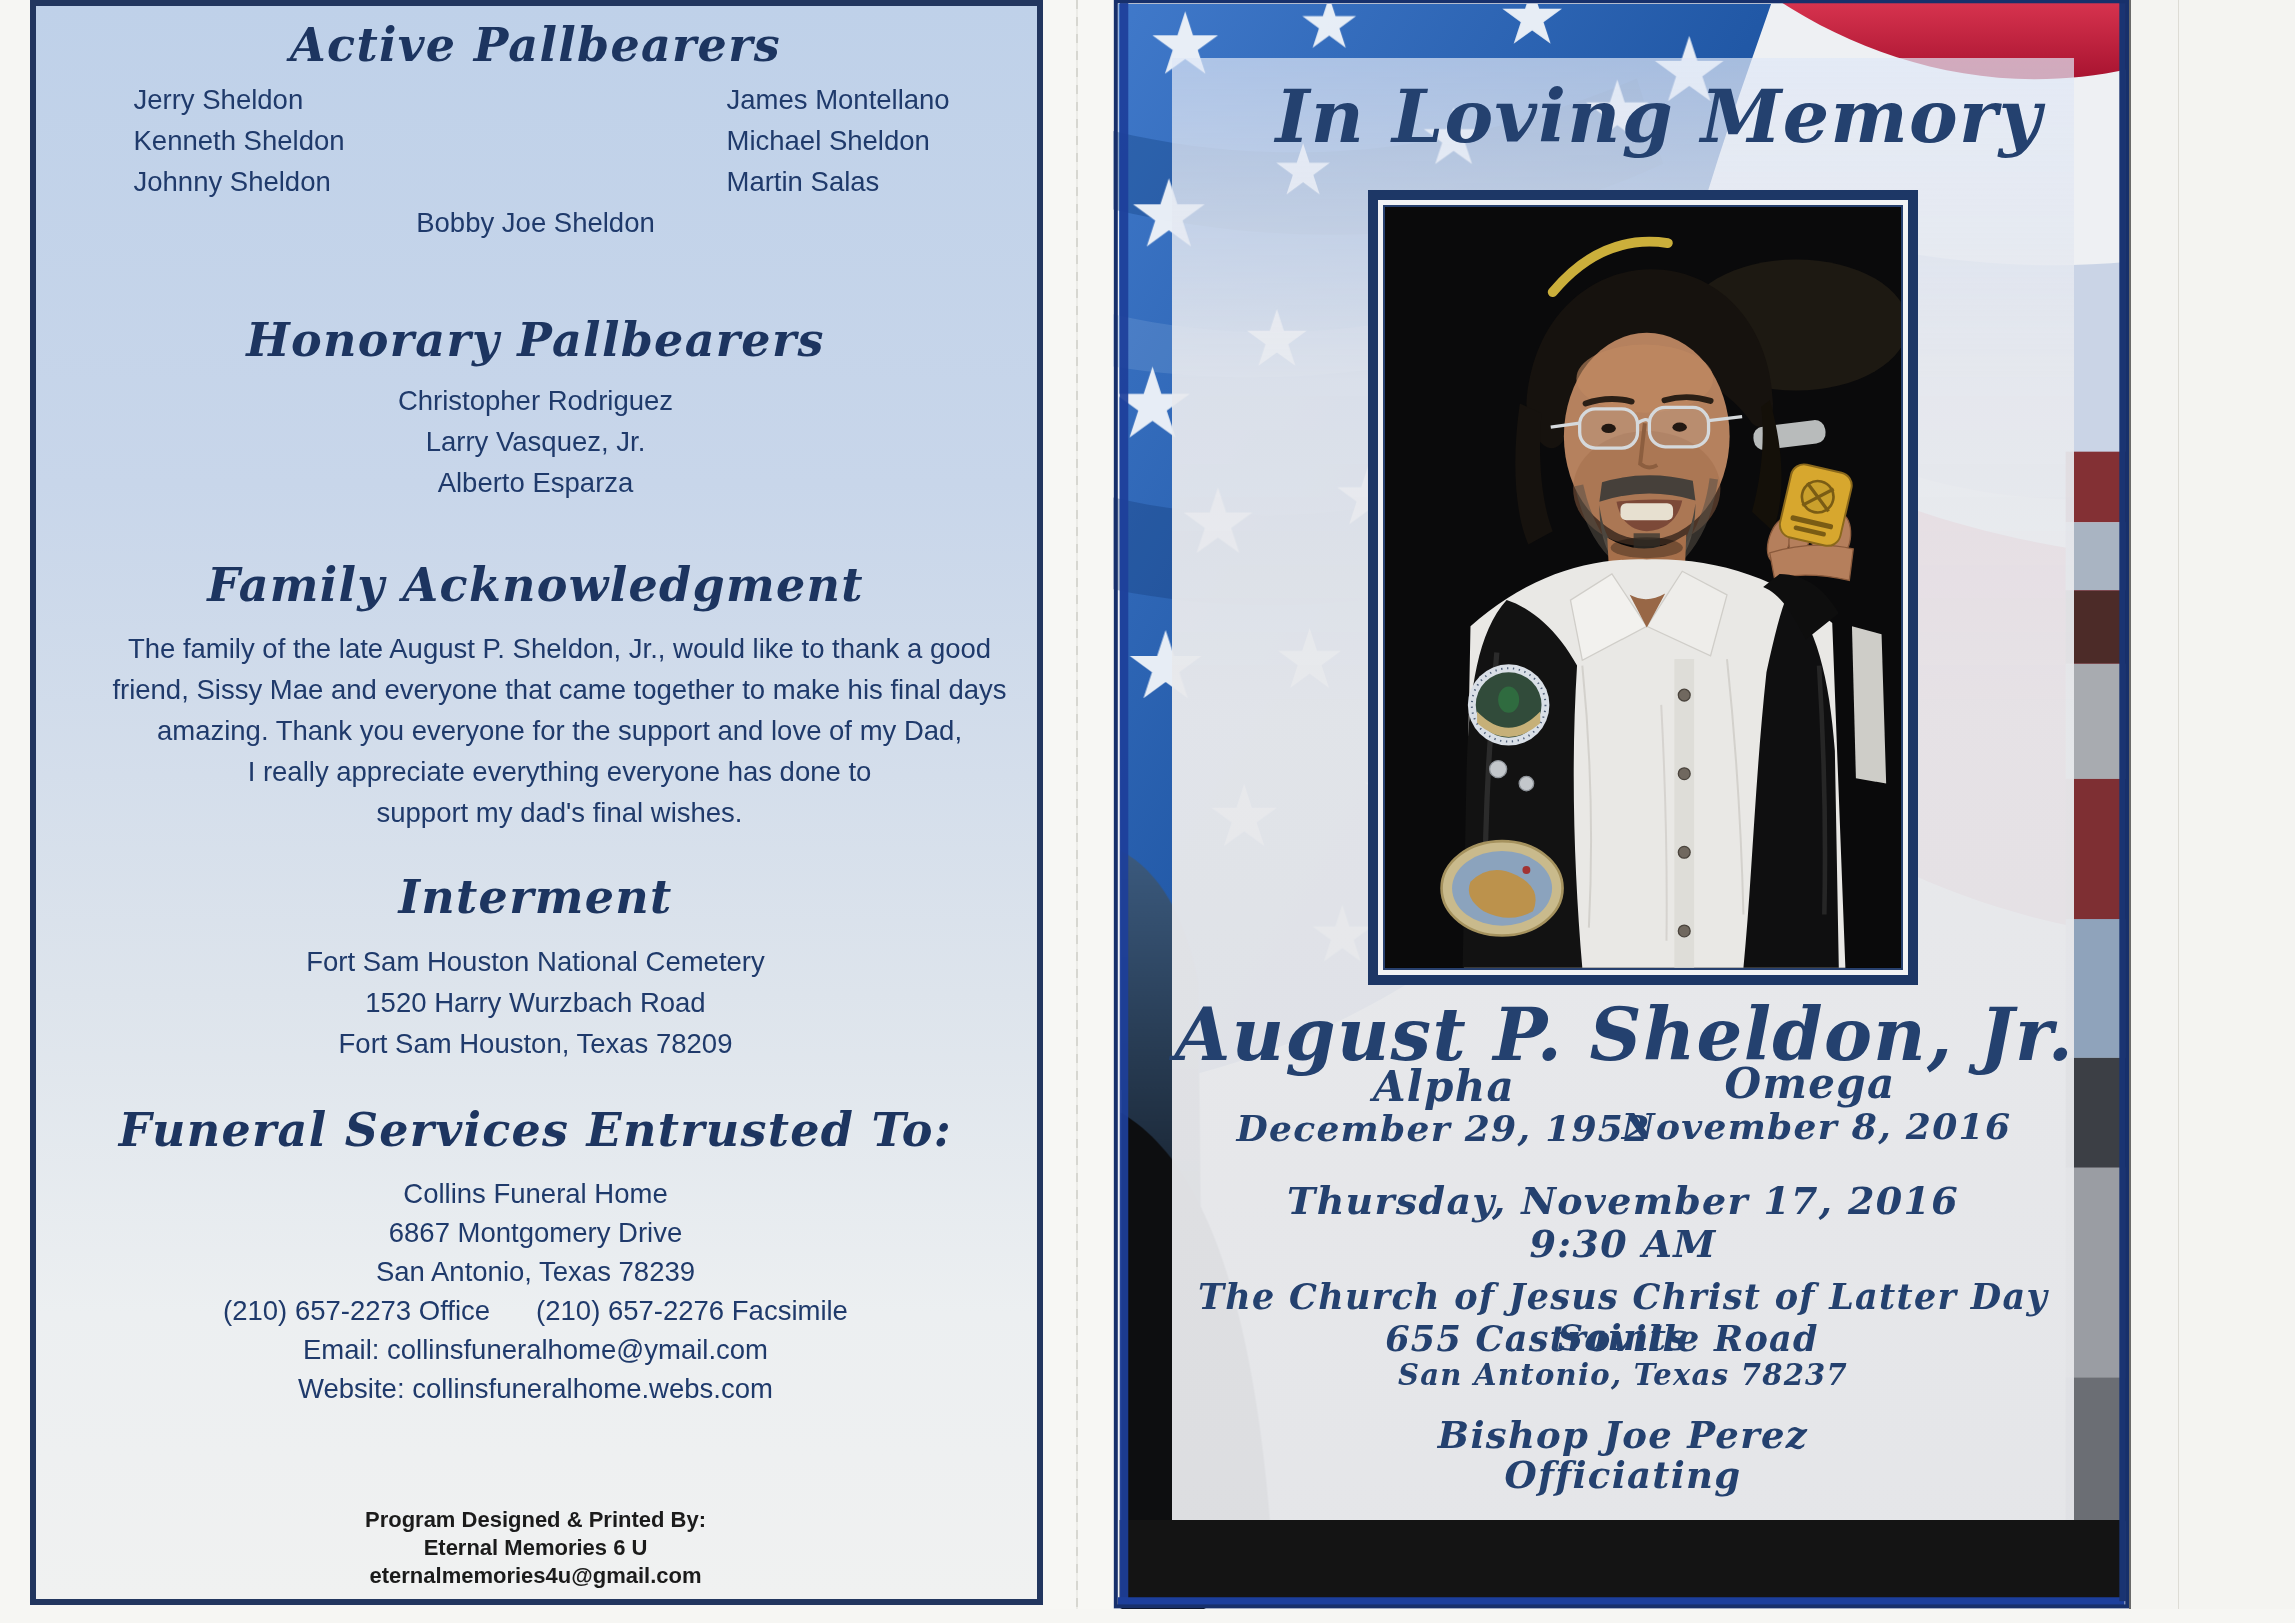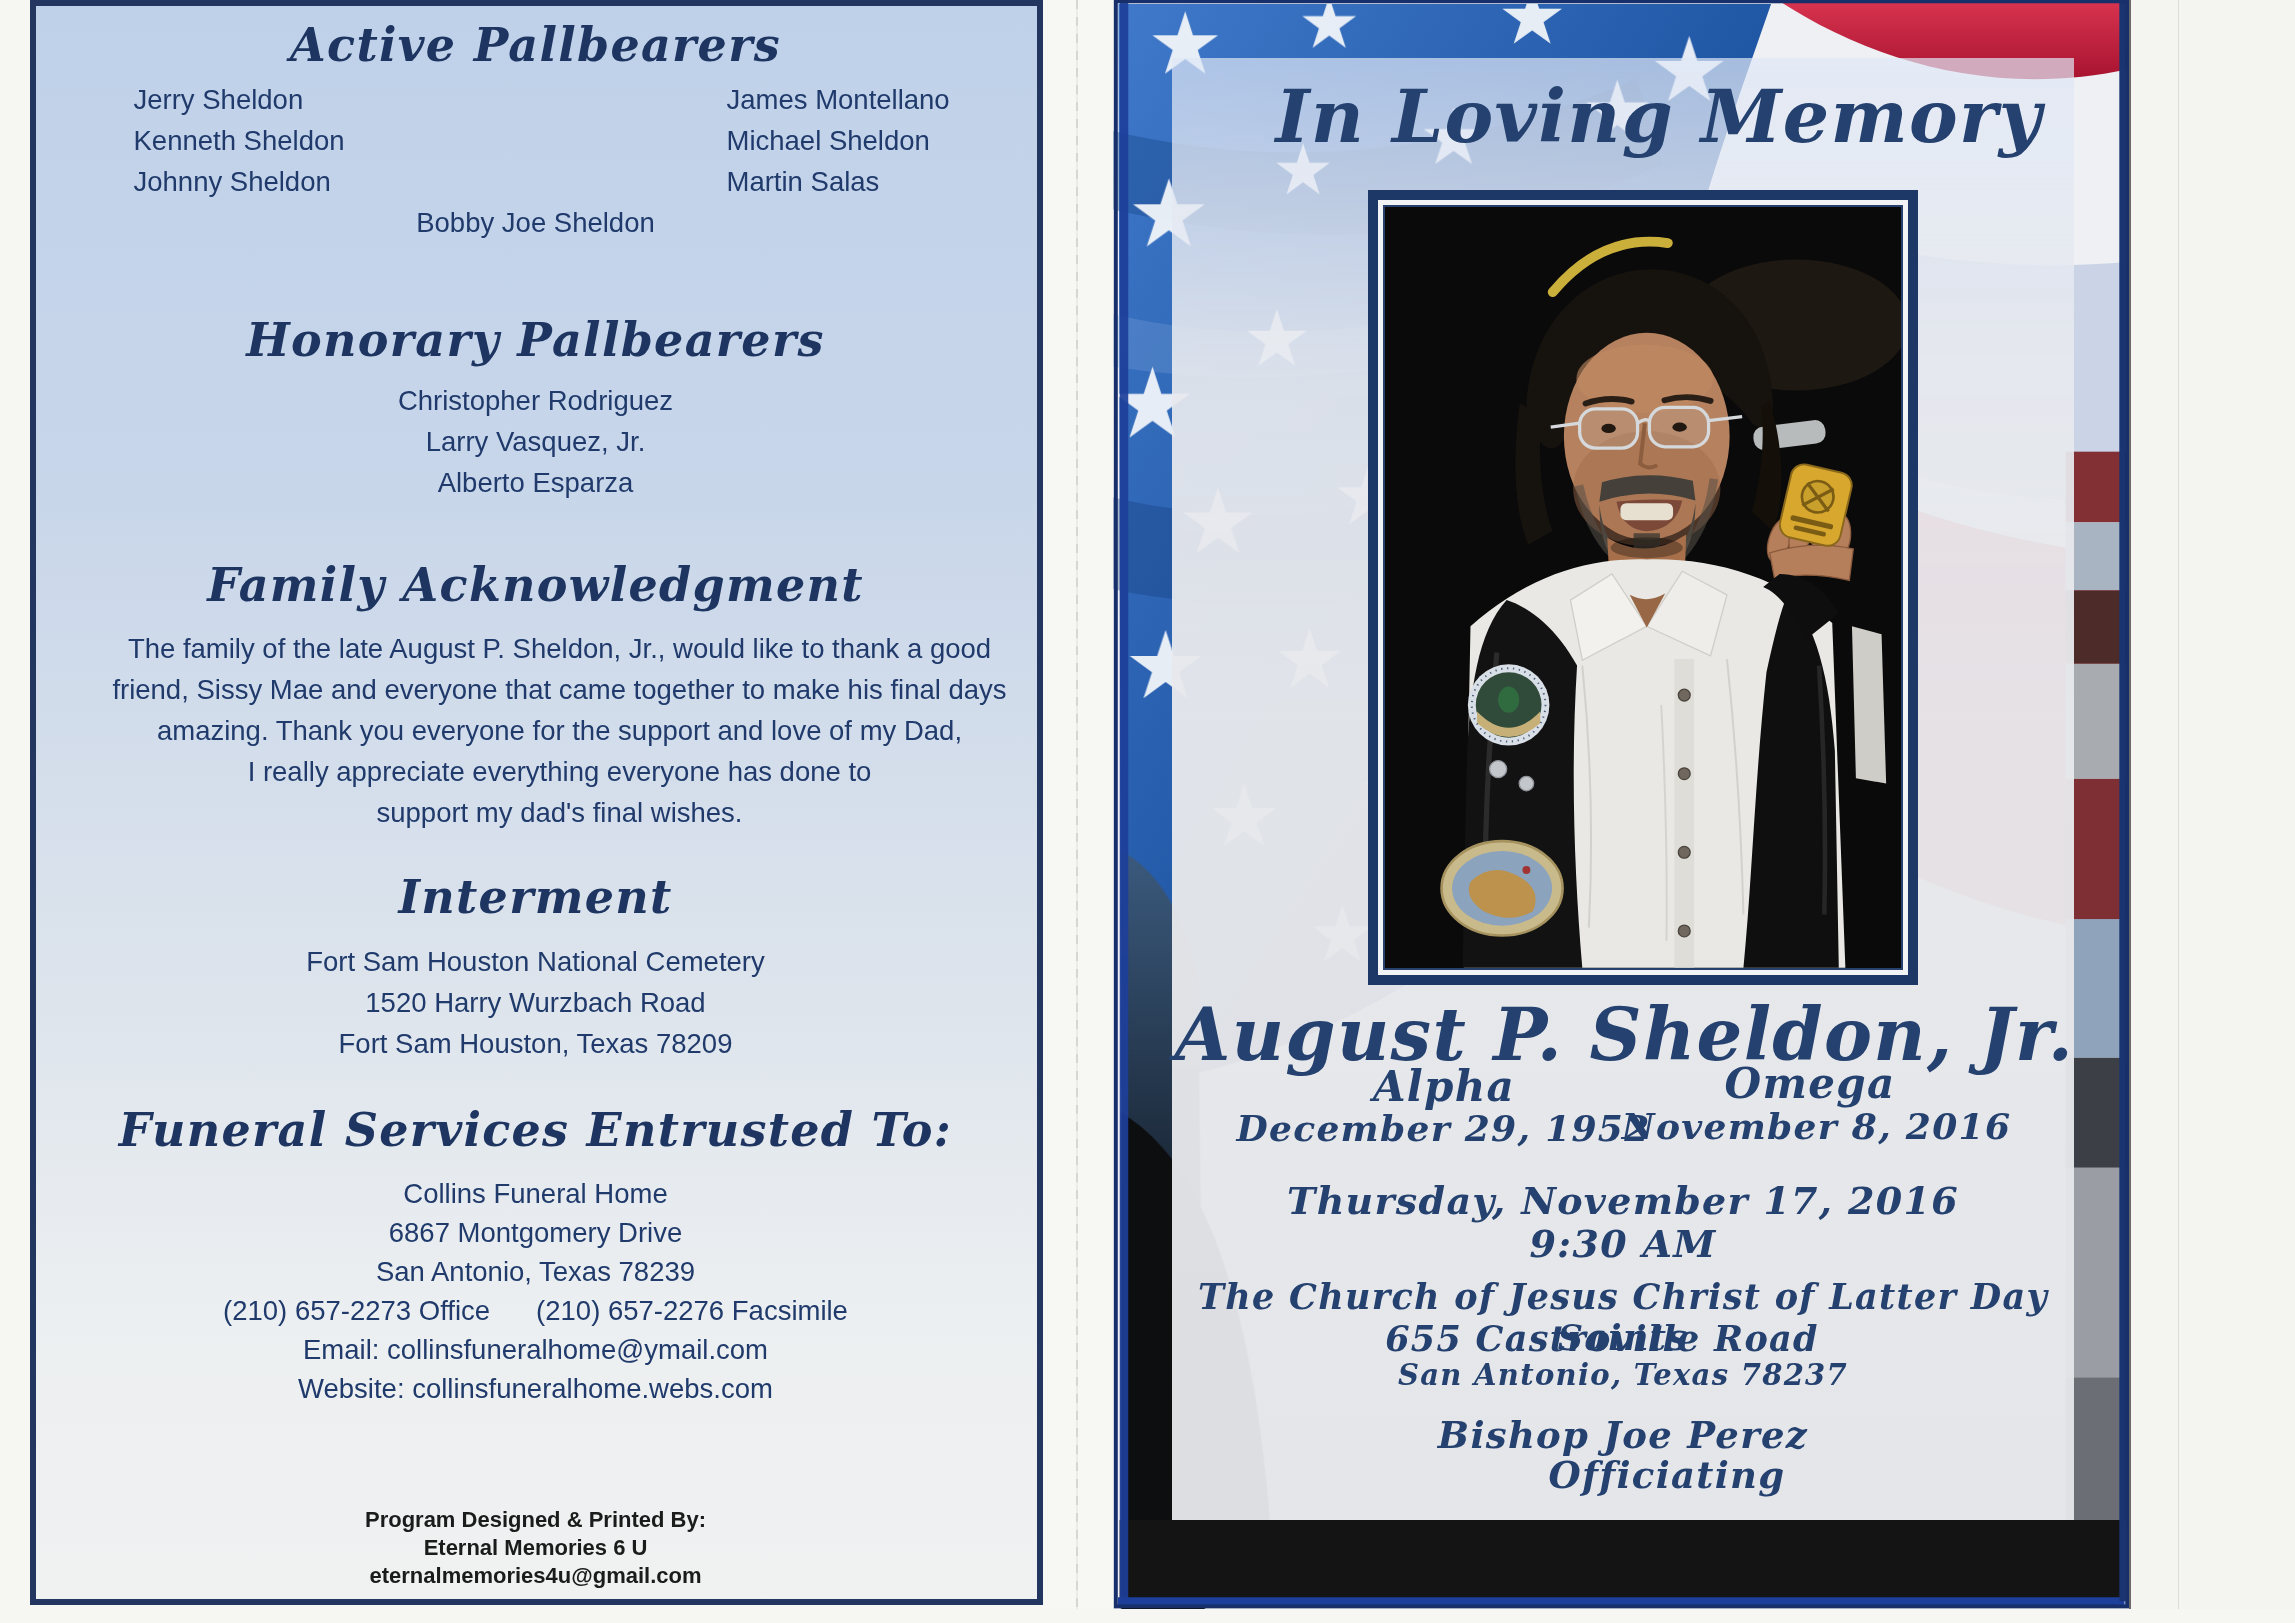--- a/index.html
+++ b/index.html
@@ -299,21 +299,21 @@
     <div class="abs r-script" style="left:553px;top:1059px;width:288px;font-size:42px;">Omega</div>
     <div class="abs r-script" style="left:108px;top:1107px;width:445px;font-size:36px;">December 29, 1952</div>
     <div class="abs r-script" style="left:494px;top:1105px;width:419px;font-size:36px;">November 8, 2016</div>
 
     <div class="abs r-script" style="left:59px;top:1178px;width:902px;font-size:38px;">Thursday, November 17, 2016</div>
     <div class="abs r-script" style="left:59px;top:1221px;width:902px;font-size:38px;">9:30 AM</div>
     <div class="abs r-script" style="left:59px;top:1276px;width:902px;font-size:35px;">The Church of Jesus Christ of Latter Day Saints</div>
     <div class="abs r-script" style="left:64px;top:1318px;width:850px;font-size:35px;">655 Castroville Road</div>
     <div class="abs r-script" style="left:59px;top:1358px;width:902px;font-size:29px;">San Antonio, Texas 78237</div>
     <div class="abs r-script" style="left:59px;top:1413px;width:902px;font-size:37px;">Bishop Joe Perez</div>
-    <div class="abs r-script" style="left:59px;top:1453px;width:902px;font-size:37px;padding-left:44px;">Officiating</div>
+    <div class="abs r-script" style="left:59px;top:1453px;width:902px;font-size:37px;">Officiating</div>
   </div>
 
   <div id="scan-right" class="abs"></div>
   <div id="page-edge-line" class="abs"></div>
   <div id="scan-vline" class="abs"></div>
   <div id="bottom-white" class="abs"></div>
 </div>
 
 
 </body></html>

